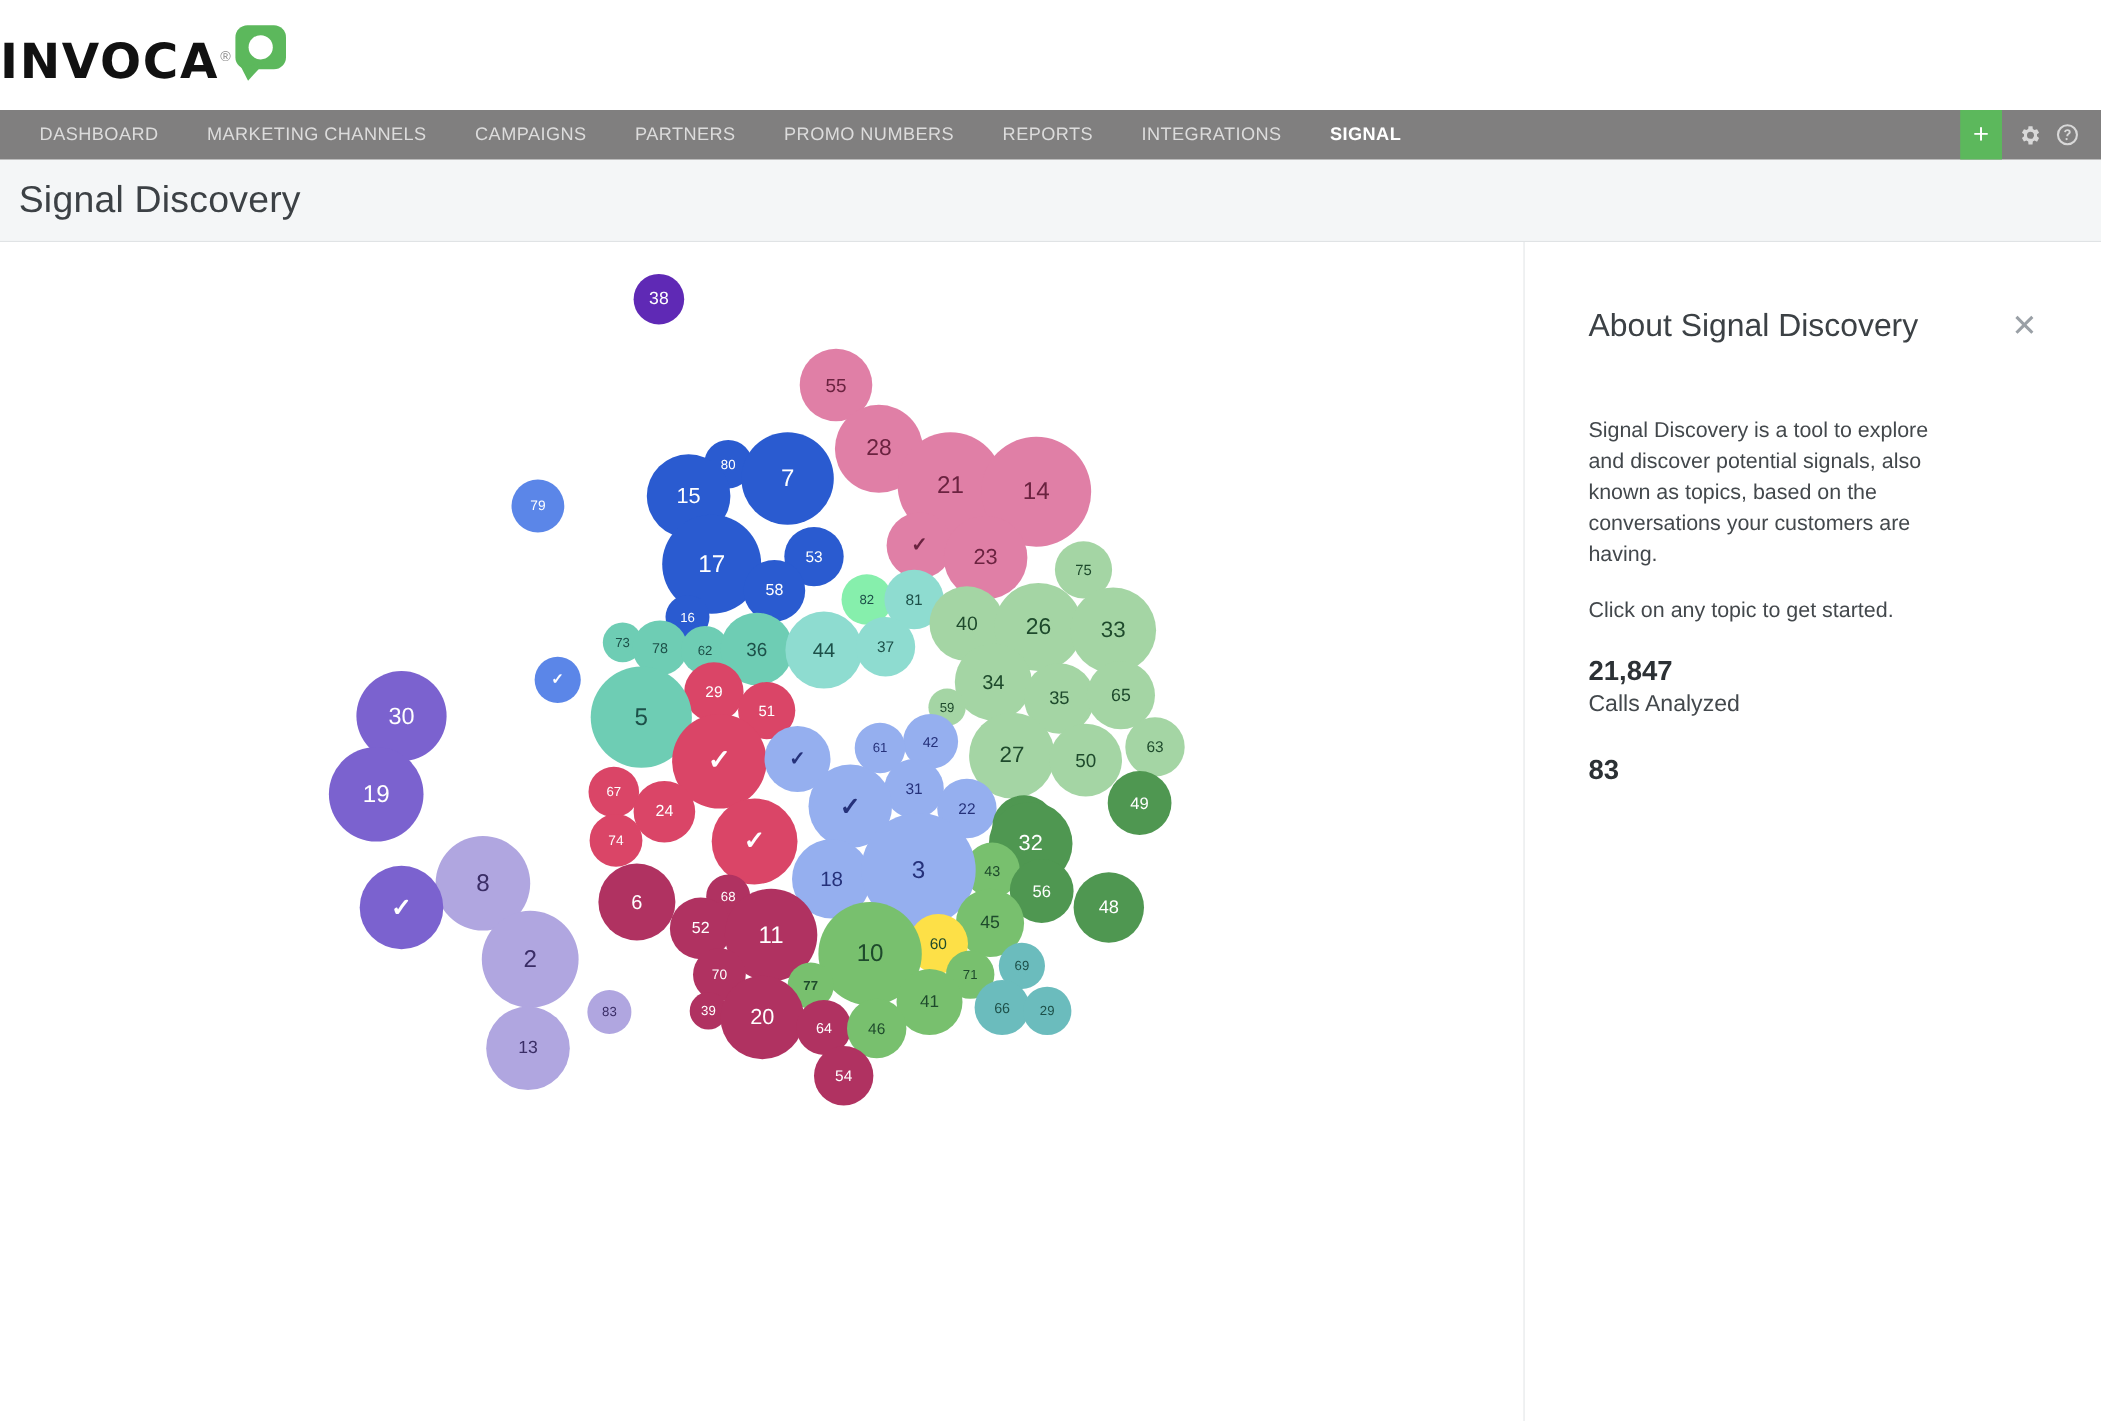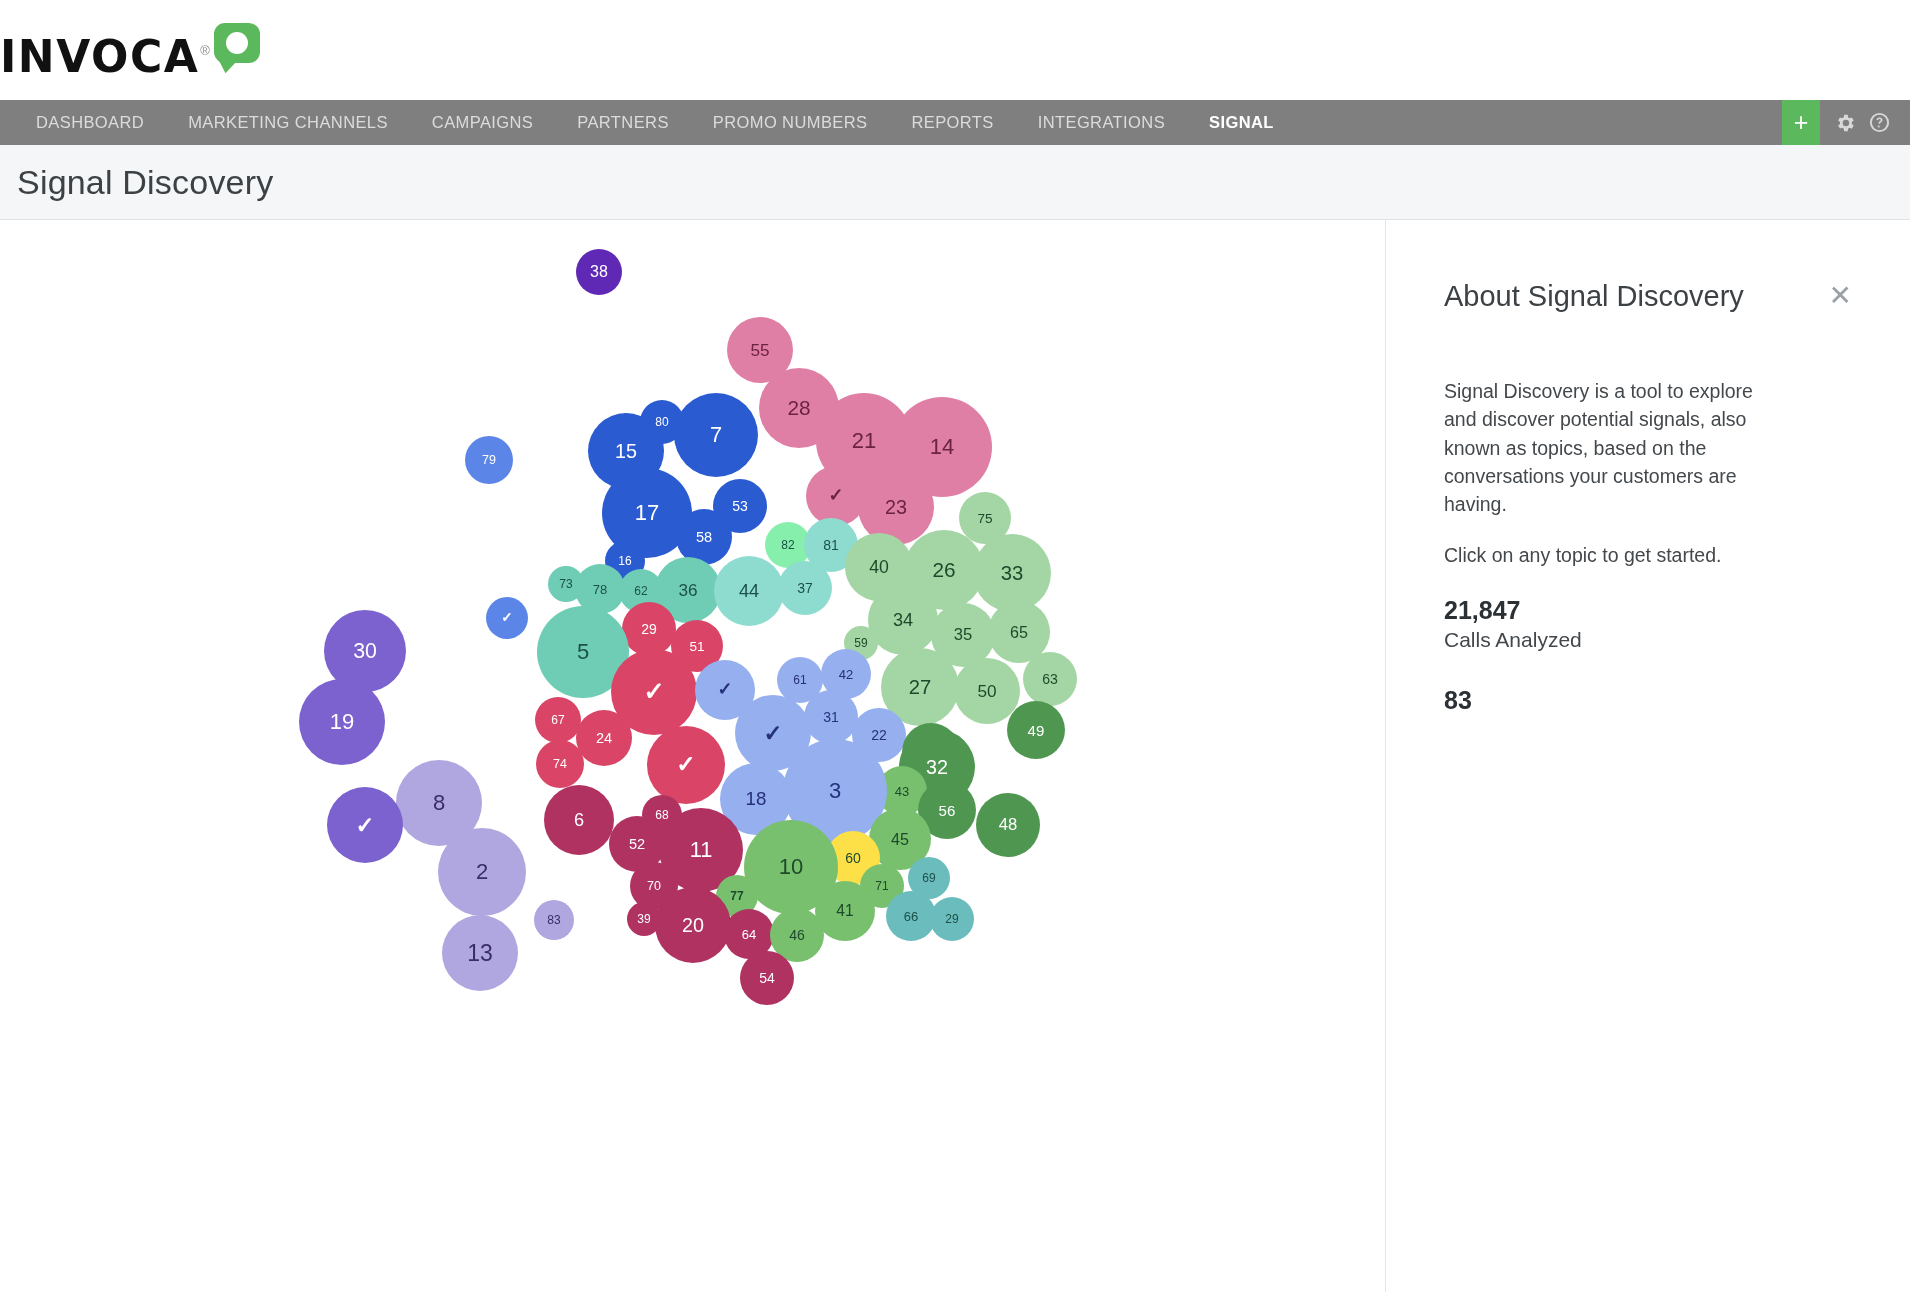--- a/index.html
+++ b/index.html
@@ -332,21 +332,21 @@
       <div class="bubble" style="left: 860px; top: 644px; width: 44px; height: 44px; background: rgb(120, 192, 110); color: rgb(30, 74, 44); font-size: 12px;">71</div>
       <div class="bubble" style="left: 716px; top: 655px; width: 42px; height: 42px; background: rgb(120, 192, 110); color: rgb(30, 74, 44); font-size: 12px; font-weight: bold;">77</div>
       <div class="bubble" style="left: 815px; top: 661px; width: 60px; height: 60px; background: rgb(120, 192, 110); color: rgb(30, 74, 44); font-size: 15.6px;">41</div>
       <div class="bubble" style="left: 534px; top: 680px; width: 40px; height: 40px; background: rgb(176, 166, 224); color: rgb(58, 45, 102); font-size: 12px;">83</div>
       <div class="bubble" style="left: 886px; top: 671px; width: 50px; height: 50px; background: rgb(107, 188, 189); color: rgb(29, 80, 73); font-size: 13px;">66</div>
       <div class="bubble" style="left: 930px; top: 677px; width: 44px; height: 44px; background: rgb(107, 188, 189); color: rgb(29, 80, 73); font-size: 12px;">29</div>
       <div class="bubble" style="left: 627px; top: 682px; width: 34px; height: 34px; background: rgb(176, 50, 97); color: rgb(255, 255, 255); font-size: 12px;">39</div>
       <div class="bubble" style="left: 655px; top: 667px; width: 76px; height: 76px; background: rgb(176, 50, 97); color: rgb(255, 255, 255); font-size: 19.76px;">20</div>
       <div class="bubble" style="left: 724px; top: 689px; width: 50px; height: 50px; background: rgb(176, 50, 97); color: rgb(255, 255, 255); font-size: 13px;">64</div>
       <div class="bubble" style="left: 770px; top: 688px; width: 54px; height: 54px; background: rgb(120, 192, 110); color: rgb(30, 74, 44); font-size: 14.04px;">46</div>
-      <div class="bubble" style="left: 442px; top: 695px; width: 76px; height: 76px; background: rgb(176, 166, 224); color: rgb(58, 45, 102); font-size: 23px;">13</div>
+      <div class="bubble" style="left: 442px; top: 695px; width: 76px; height: 76px; background: rgb(176, 166, 224); color: rgb(58, 45, 102); font-size: 16px;">13</div>
       <div class="bubble" style="left: 740px; top: 731px; width: 54px; height: 54px; background: rgb(176, 50, 97); color: rgb(255, 255, 255); font-size: 14.04px;">54</div>
     </div>
 
   <div class="side-panel">
     <div class="panel-head">
       <div class="panel-title">About Signal Discovery</div>
       <div class="panel-close">✕</div>
     </div>
     <div class="panel-desc">Signal Discovery is a tool to explore and discover potential signals, also known as topics, based on the conversations your customers are having.</div>
     <div class="panel-cta">Click on any topic to get started.</div>

